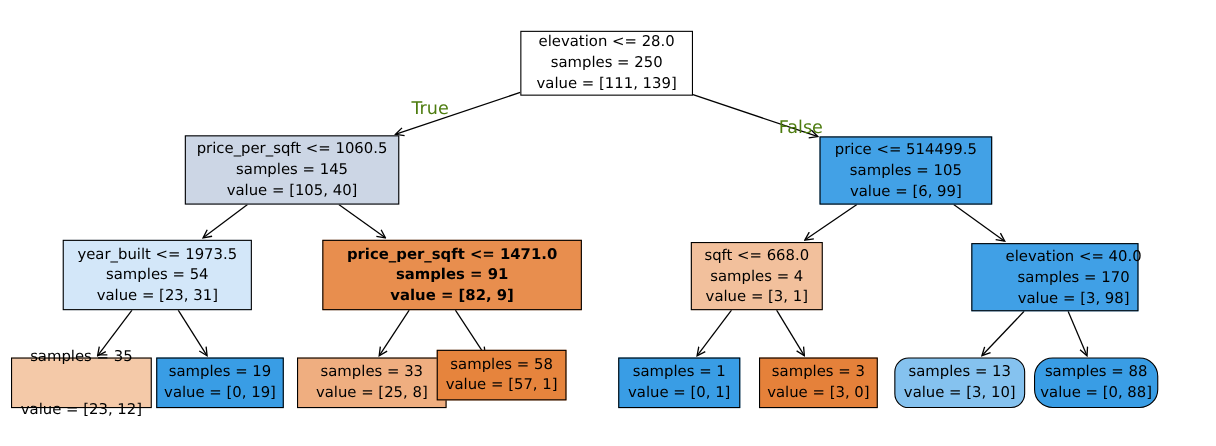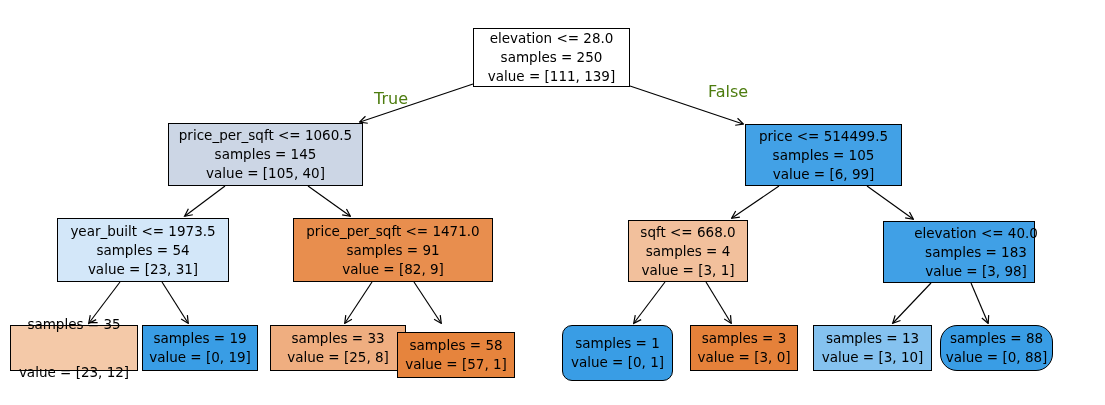--- a/index.html
+++ b/index.html
@@ -68,21 +68,21 @@
       <line x1="372" y1="282" x2="345" y2="323" marker-end="url(#arrow)"></line>
       <line x1="414" y1="282" x2="441" y2="323" marker-end="url(#arrow)"></line>
       <line x1="665" y1="282" x2="634" y2="323" marker-end="url(#arrow)"></line>
       <line x1="706" y1="282" x2="731" y2="323" marker-end="url(#arrow)"></line>
       <line x1="931" y1="283" x2="893" y2="323" marker-end="url(#arrow)"></line>
       <line x1="971" y1="283" x2="988" y2="323" marker-end="url(#arrow)"></line>
     </g>
   </svg>
 
   <div class="edge-label" style="left:391px; top:99px;">True</div>
-  <div class="edge-label" style="left:728px; top:92px;">False</div>
+  <div class="edge-label" style="left:728px; top:116px;">False</div>
 
   <div class="node" style="left: 473px; top: 28px; width: 157px; height: 59px; background: rgb(255, 255, 255);">
     <span>elevation &lt;= 28.0</span>
     <span>samples = 250</span>
     <span>value = [111, 139]</span>
   </div>
 
   <div class="node" style="left: 168px; top: 123px; width: 195px; height: 63px; background: rgb(204, 214, 229);">
     <span>price_per_sqft &lt;= 1060.5</span>
     <span>samples = 145</span>
@@ -94,69 +94,69 @@
     <span>samples = 105</span>
     <span>value = [6, 99]</span>
   </div>
 
   <div class="node" style="left: 57px; top: 218px; width: 172px; height: 64px; background: rgb(211, 231, 249);">
     <span>year_built &lt;= 1973.5</span>
     <span>samples = 54</span>
     <span>value = [23, 31]</span>
   </div>
 
-  <div class="node" style="left: 293px; top: 218px; width: 200px; height: 64px; background: rgb(232, 142, 78);">
+  <div class="node" style="left: 293px; top: 218px; width: 236px; height: 64px; background: rgb(232, 142, 78); font-weight: bold;">
     <span>price_per_sqft &lt;= 1471.0</span>
     <span>samples = 91</span>
     <span>value = [82, 9]</span>
   </div>
 
   <div class="node" style="left: 628px; top: 220px; width: 120px; height: 62px; background: rgb(242, 192, 156);">
     <span>sqft &lt;= 668.0</span>
     <span>samples = 4</span>
     <span>value = [3, 1]</span>
   </div>
 
   <div class="node" style="left: 883px; top: 221px; width: 152px; height: 62px; background: rgb(64, 160, 230); padding-left: 34px;">
     <span>elevation &lt;= 40.0</span>
-    <span>samples = 183</span>
+    <span>samples = 170</span>
     <span>value = [3, 98]</span>
   </div>
 
   <div class="node" style="left: 10px; top: 325px; width: 128px; height: 46px; background: rgb(244, 201, 168); gap: 29px;">
     <span>samples = 35</span>
     <span>value = [23, 12]</span>
   </div>
 
   <div class="node" style="left: 142px; top: 325px; width: 116px; height: 46px; background: rgb(57, 157, 229);">
     <span>samples = 19</span>
     <span>value = [0, 19]</span>
   </div>
 
   <div class="node" style="left: 270px; top: 325px; width: 136px; height: 46px; background: rgb(239, 174, 128);">
     <span>samples = 33</span>
     <span>value = [25, 8]</span>
   </div>
 
-  <div class="node" style="left: 397px; top: 332px; width: 118px; height: 46px; background: rgb(230, 132, 61);">
+  <div class="node" style="left: 397px; top: 318px; width: 118px; height: 46px; background: rgb(230, 132, 61);">
     <span>samples = 58</span>
     <span>value = [57, 1]</span>
   </div>
 
-  <div class="node" style="left: 562px; top: 325px; width: 111px; height: 56px; background: rgb(57, 157, 229); border-radius: 10px;">
+  <div class="node" style="left: 562px; top: 325px; width: 111px; height: 46px; background: rgb(57, 157, 229);">
     <span>samples = 1</span>
     <span>value = [0, 1]</span>
   </div>
 
   <div class="node" style="left: 690px; top: 325px; width: 108px; height: 46px; background: rgb(229, 129, 58);">
     <span>samples = 3</span>
     <span>value = [3, 0]</span>
   </div>
 
-  <div class="node" style="left: 813px; top: 325px; width: 119px; height: 46px; background: rgb(133, 194, 239);">
+  <div class="node" style="left: 813px; top: 325px; width: 119px; height: 46px; background: rgb(133, 194, 239); border-radius: 13px;">
     <span>samples = 13</span>
     <span>value = [3, 10]</span>
   </div>
 
   <div class="node" style="left: 940px; top: 325px; width: 113px; height: 46px; background: rgb(57, 157, 229); border-radius: 17px;">
     <span>samples = 88</span>
     <span>value = [0, 88]</span>
   </div>
 
 </div>

